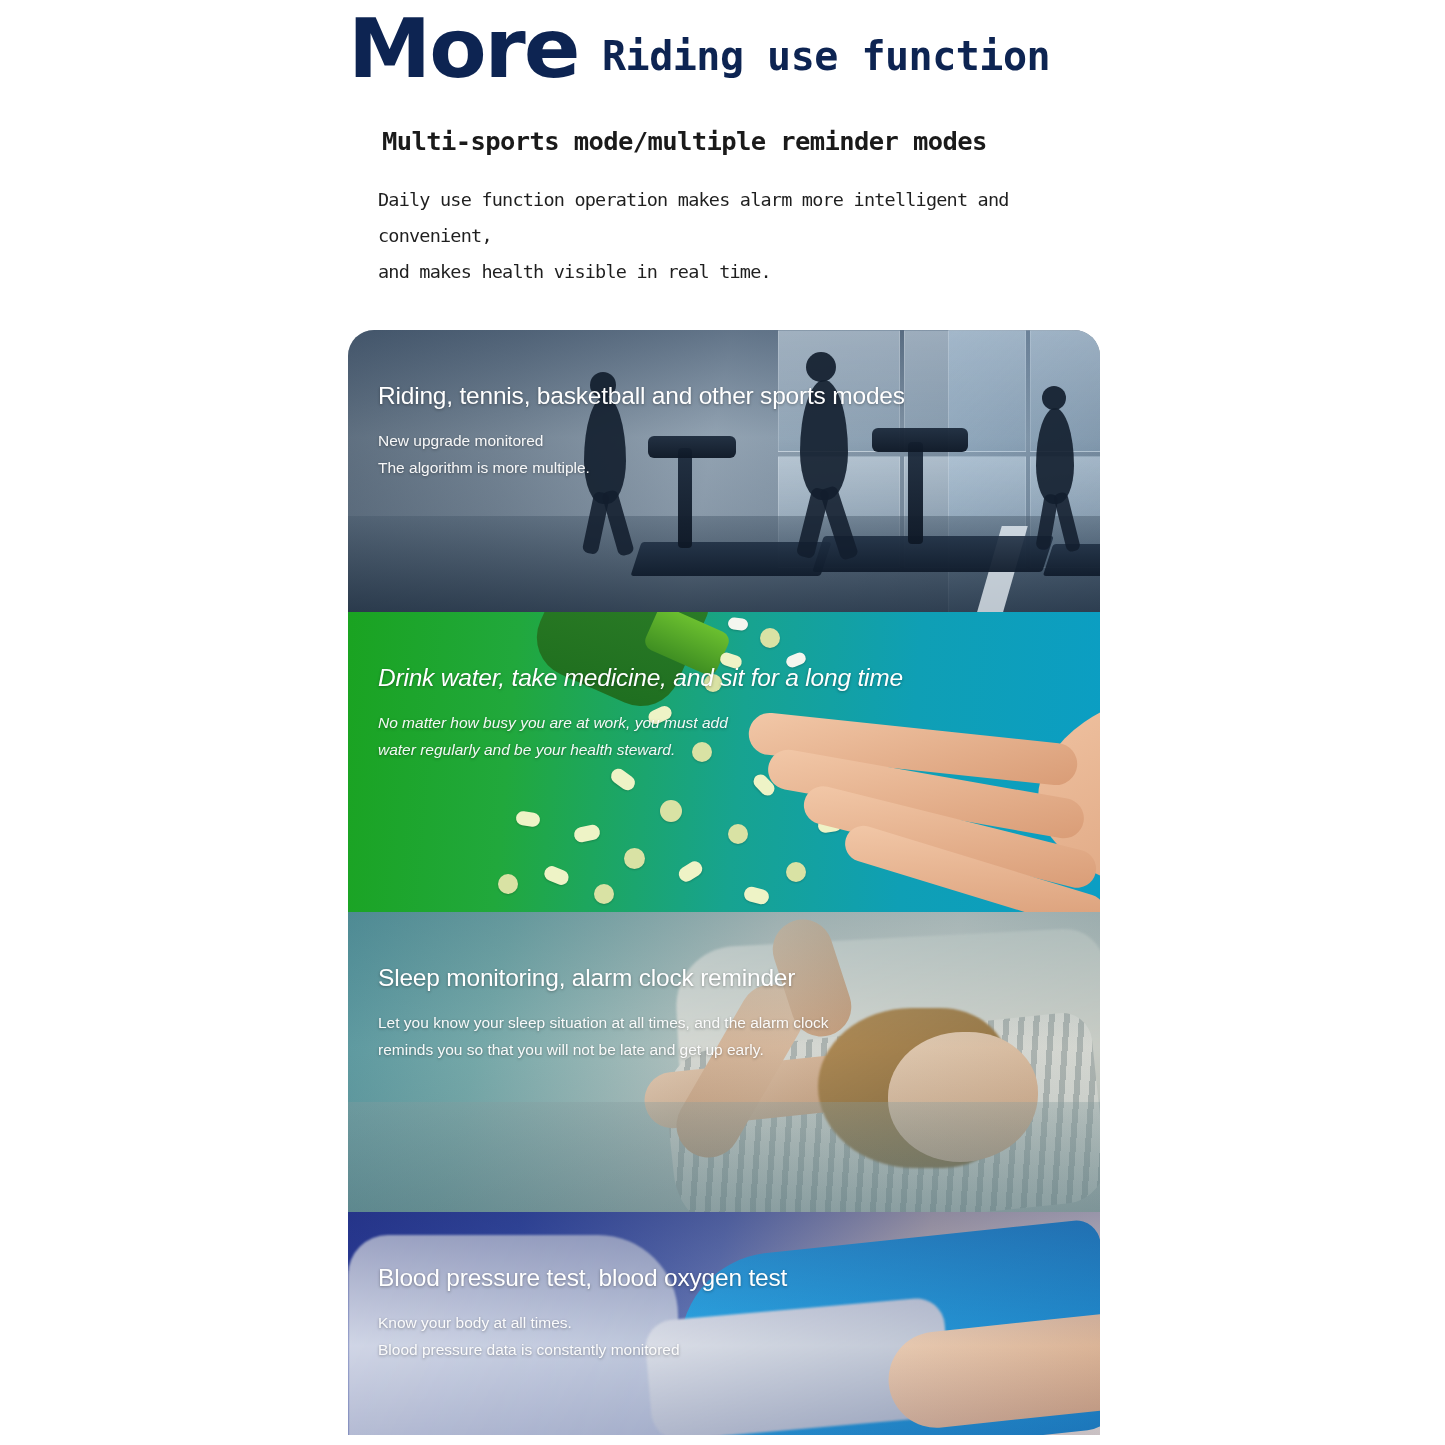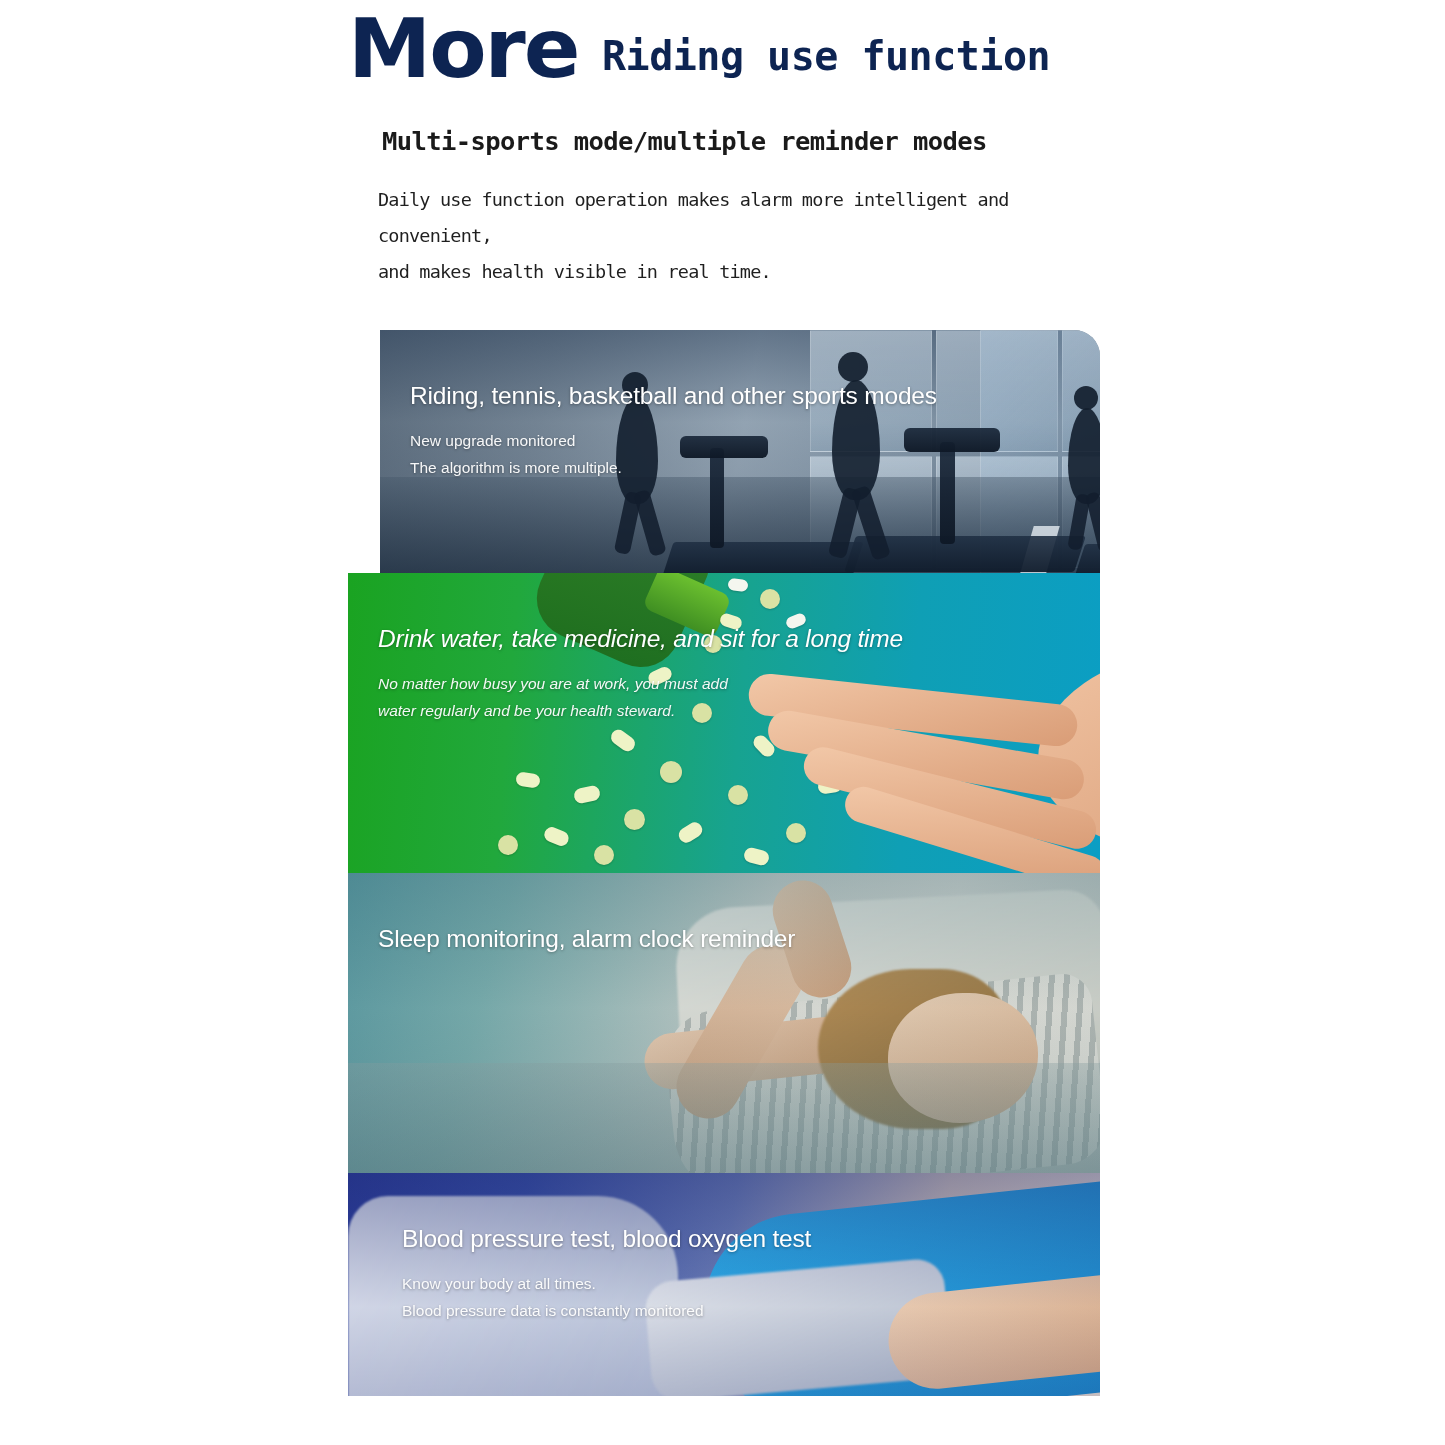--- a/index.html
+++ b/index.html
@@ -79,24 +79,24 @@
     width: 752px;
     height: 1115px;
     border-radius: 26px 26px 0 0;
     overflow: hidden;
   }
   .card {
     position: relative;
     width: 100%;
     overflow: hidden;
   }
-  .card-1 { height: 243px; margin-left: 32px; }
+  .card-1 { height: 282px; }
   .card-2 { height: 300px; font-style: italic; }
   .card-3 { height: 300px; }
-  .card-4 { height: 223px; padding-left: 24px; }
+  .card-4 { height: 223px; }
 
   .art {
     position: absolute;
     inset: 0;
     overflow: hidden;
   }
   .overlay-text {
     position: relative;
     z-index: 5;
     padding: 52px 0 0 30px;
@@ -427,20 +427,24 @@
         <div class="arm" style="left:434px; top:6px; width:60px; height:120px; transform:rotate(-18deg);"></div>
         <div class="hair soft-blur"></div>
         <div class="sleep-head"></div>
 
         <div style="position:absolute; left:0; bottom:-10px; width:100%; height:120px;
                     background:linear-gradient(180deg, rgba(150,170,170,0.35), rgba(110,140,145,0.55));"></div>
         <div class="sleep-tint"></div>
       </div>
       <div class="overlay-text">
         <div class="card-title">Sleep monitoring, alarm clock reminder</div>
+        <div class="card-lines">
+          <div>Let you know your sleep situation at all times, and the alarm clock</div>
+          <div>reminds you so that you will not be late and get up early.</div>
+        </div>
       </div>
     </div>
 
     <div class="card card-4">
       <div class="art">
         <div class="bp-bg"></div>
         <div class="doctor-coat soft-blur"></div>
         <div class="blue-sleeve"></div>
         <div class="cuff soft-blur"></div>
         <div class="forearm"></div>

